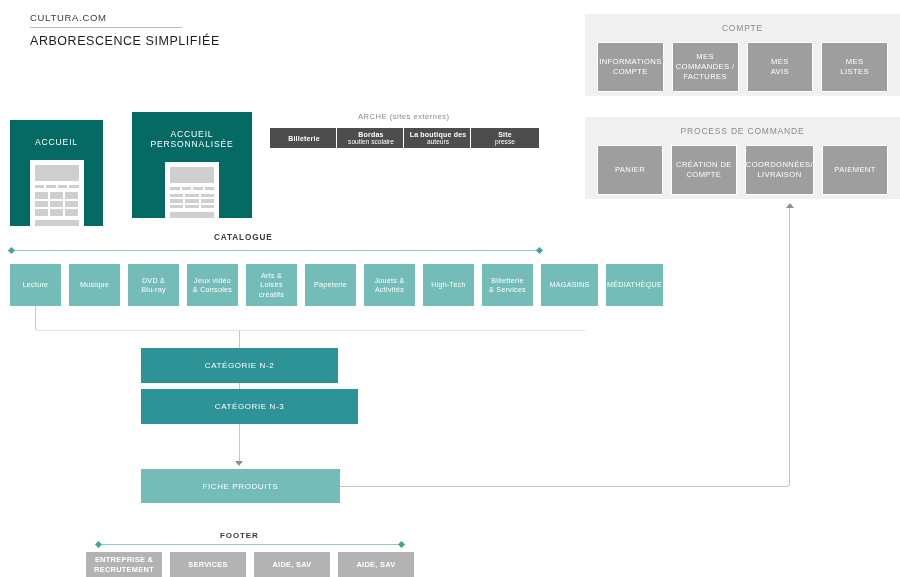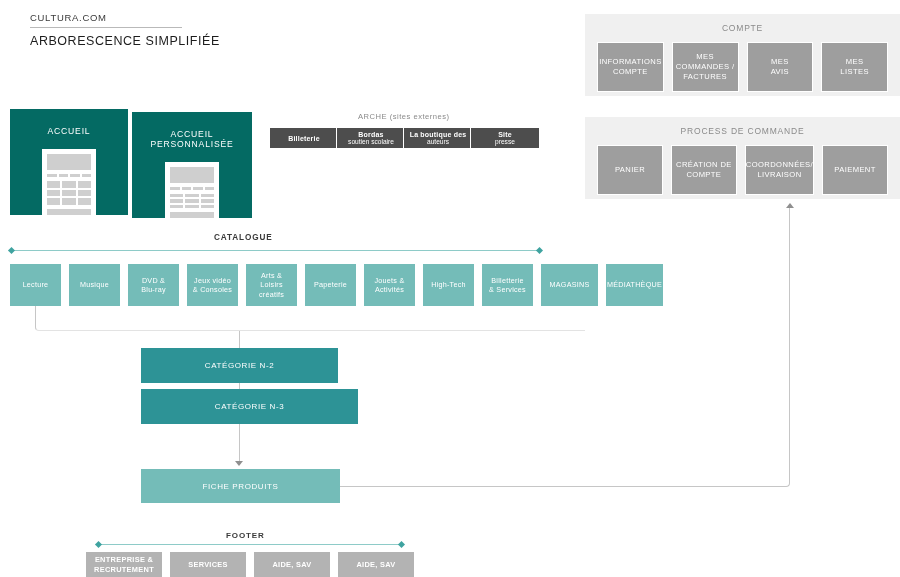--- a/index.html
+++ b/index.html
@@ -169,21 +169,21 @@
     <div class="panel-row">
       <div class="gray-box">PANIER</div>
       <div class="gray-box">CRÉATION DE
 COMPTE</div>
       <div class="gray-box">COORDONNÉES/
 LIVRAISON</div>
       <div class="gray-box">PAIEMENT</div>
     </div>
   </div>
 
-  <div class="hero" style="left:10px; top:109px; width:118px; height:106px;">
+  <div class="hero" style="left:10px; top:120px; width:93px; height:106px;">
     <div class="hero-label">ACCUEIL</div>
     <div class="mock">
       <div class="mock-head"></div>
       <div class="mock-nav">
           <i></i>
           <i></i>
           <i></i>
           <i></i>
         </div>
       <div class="mock-grid">
@@ -287,21 +287,21 @@
 
   <div id="fiche" style="left:141px; top:469px; width:199px; height:34px;">
     <span>FICHE PRODUITS</span>
   </div>
 
   <div class="corner" style="left:340px; top:207px; width:450px; height:280px;
        border-left:none; border-top:none; border-bottom-color:#c6c6c6;
        border-right-color:#c6c6c6; border-radius:0 0 4px 0;"></div>
   <div class="arrow-up" style="left:786px; top:203px;"></div>
 
-  <div id="foot-title" style="left:226px; top:531px;">FOOTER</div>
+  <div id="foot-title" style="left:220px; top:531px;">FOOTER</div>
   <div id="foot-line" style="left:99px; top:544px; width:303px;"></div>
   <div class="diamond" style="left:96px; top:542px;"></div>
   <div class="diamond" style="left:399px; top:542px;"></div>
 
   <div id="foot-row" style="left:86px; top:552px;">
     <div class="foot-box">ENTREPRISE &amp;
 RECRUTEMENT</div>
     <div class="foot-box">SERVICES</div>
     <div class="foot-box">AIDE, SAV</div>
     <div class="foot-box">AIDE, SAV</div>

